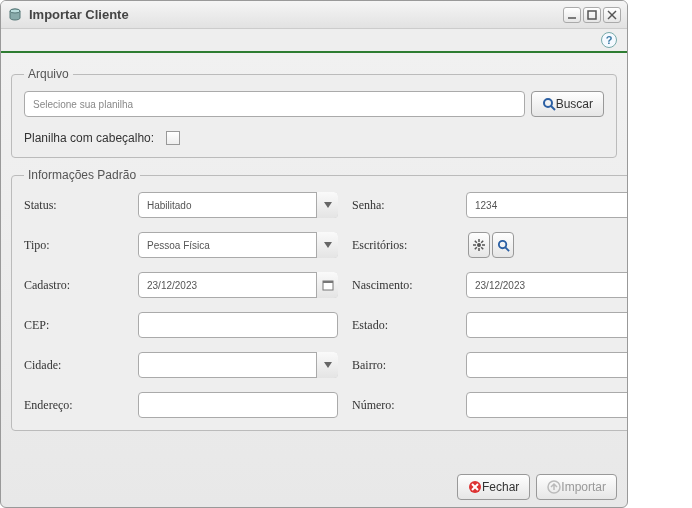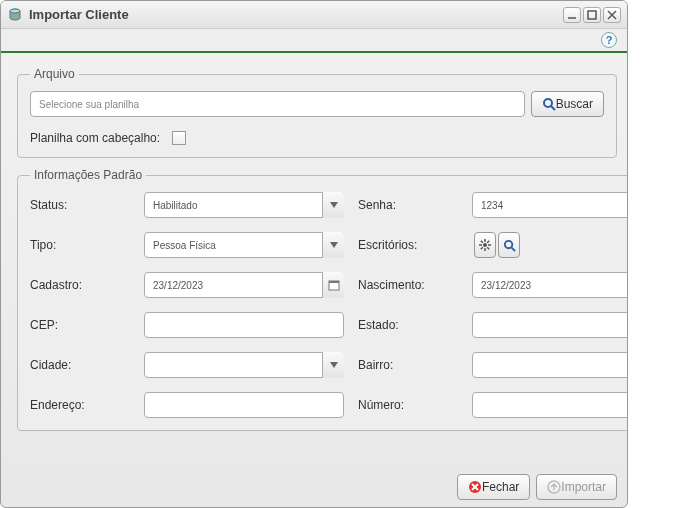--- a/index.html
+++ b/index.html
@@ -63,21 +63,21 @@
     font-size:11px; cursor:pointer; background:#f5faff;
   }
   .content {
     flex: 1;
     padding: 8px 10px 4px 10px;
     overflow: hidden;
   }
   fieldset {
     border: 1px solid #bbb;
     border-radius: 4px;
-    margin: 6px 0 10px 6px;
+    margin: 6px 0 10px 0;
     padding: 10px 12px 12px 12px;
     background: #eee;
   }
   legend {
     color: #555;
     font-size: 12px;
     padding: 0 4px;
   }
   .file-row {
     display: flex;
@@ -124,20 +124,21 @@
   }
   .form-grid {
     display: grid;
     grid-template-columns: 100px 200px 100px 200px;
     column-gap: 14px;
     row-gap: 14px;
     align-items: center;
   }
   .form-grid label {
     color: #333;
+    font-family: Liberation Serif, serif;
   }
   .combo-wrap {
     position: relative;
     display: flex;
     align-items: center;
   }
   .combo-wrap input {
     padding-right: 24px;
   }
   .combo-arrow {

